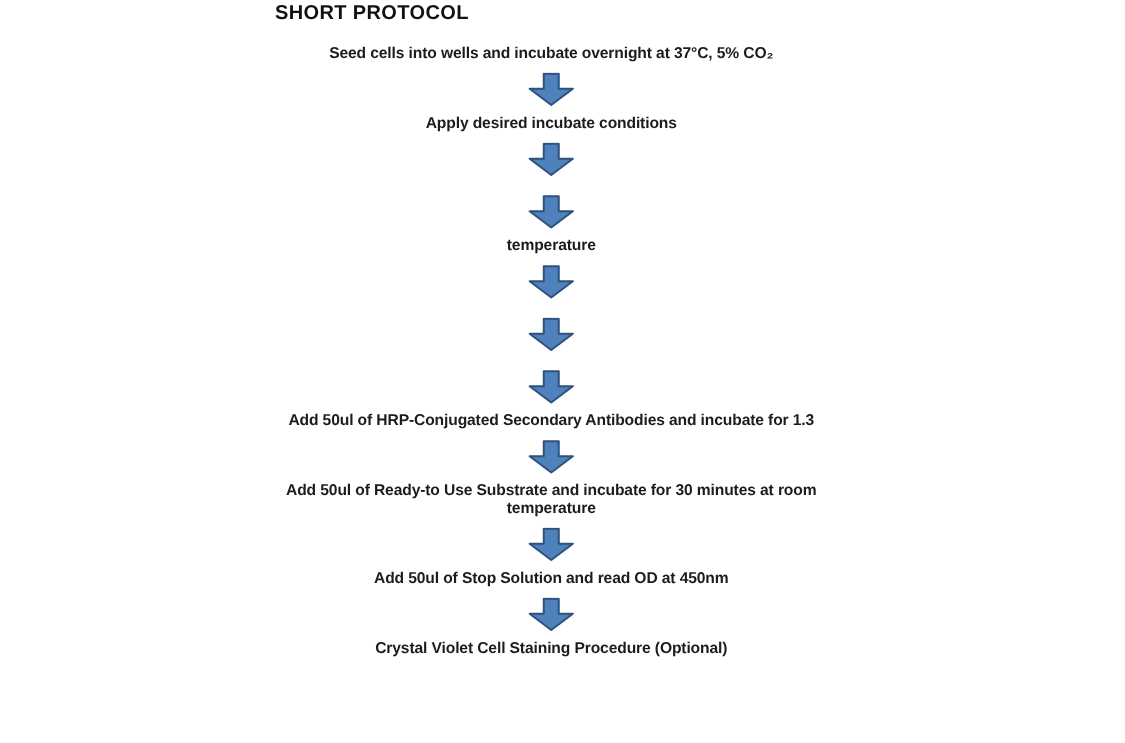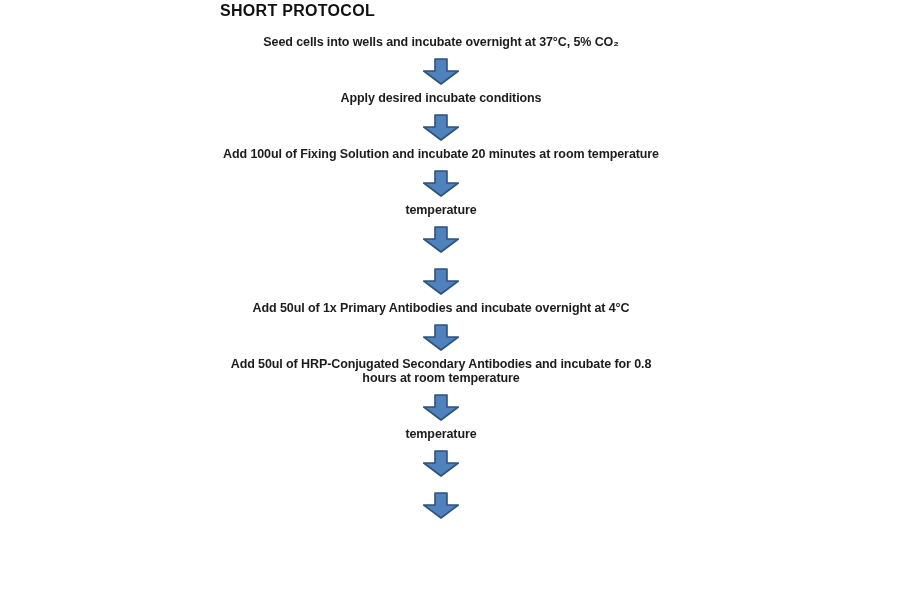--- a/index.html
+++ b/index.html
@@ -62,50 +62,50 @@
     </div>
     <svg width="38" height="27" viewBox="0 0 38 27" class="down-arrow">
       <path d="M13,1 L25,1 L25,13 L36.3,13 L19,26 L1.7,13 L13,13 Z" fill="#4f81bd" stroke="#2e527c" stroke-width="1.6" stroke-linejoin="round"></path>
     </svg>
     <div class="step-text">
       <span class="step-line">Apply desired incubate conditions</span>
     </div>
     <svg width="38" height="27" viewBox="0 0 38 27" class="down-arrow">
       <path d="M13,1 L25,1 L25,13 L36.3,13 L19,26 L1.7,13 L13,13 Z" fill="#4f81bd" stroke="#2e527c" stroke-width="1.6" stroke-linejoin="round"></path>
     </svg>
-    <div class="step-text">
-      <span class="step-line">Add 100ul of Fixing Solution and incubate 20 minutes at room temperature</span>
-    </div>
     <svg width="38" height="27" viewBox="0 0 38 27" class="down-arrow">
       <path d="M13,1 L25,1 L25,13 L36.3,13 L19,26 L1.7,13 L13,13 Z" fill="#4f81bd" stroke="#2e527c" stroke-width="1.6" stroke-linejoin="round"></path>
     </svg>
     <div class="step-text">
       <span class="step-line">temperature</span>
     </div>
     <svg width="38" height="27" viewBox="0 0 38 27" class="down-arrow">
       <path d="M13,1 L25,1 L25,13 L36.3,13 L19,26 L1.7,13 L13,13 Z" fill="#4f81bd" stroke="#2e527c" stroke-width="1.6" stroke-linejoin="round"></path>
     </svg>
     <svg width="38" height="27" viewBox="0 0 38 27" class="down-arrow">
       <path d="M13,1 L25,1 L25,13 L36.3,13 L19,26 L1.7,13 L13,13 Z" fill="#4f81bd" stroke="#2e527c" stroke-width="1.6" stroke-linejoin="round"></path>
     </svg>
+    <svg width="38" height="27" viewBox="0 0 38 27" class="down-arrow">
+      <path d="M13,1 L25,1 L25,13 L36.3,13 L19,26 L1.7,13 L13,13 Z" fill="#4f81bd" stroke="#2e527c" stroke-width="1.6" stroke-linejoin="round"></path>
+    </svg>
     <div class="step-text">
-      <span class="step-line">Add 50ul of 1x Primary Antibodies and incubate overnight at 4°C</span>
+      <span class="step-line">Add 50ul of HRP-Conjugated Secondary Antibodies and incubate for 1.3</span>
     </div>
     <svg width="38" height="27" viewBox="0 0 38 27" class="down-arrow">
       <path d="M13,1 L25,1 L25,13 L36.3,13 L19,26 L1.7,13 L13,13 Z" fill="#4f81bd" stroke="#2e527c" stroke-width="1.6" stroke-linejoin="round"></path>
     </svg>
     <div class="step-text">
-      <span class="step-line">Add 50ul of HRP-Conjugated Secondary Antibodies and incubate for 0.8</span>
-      <span class="step-line">hours at room temperature</span>
+      <span class="step-line">Add 50ul of Ready-to Use Substrate and incubate for 30 minutes at room</span>
+      <span class="step-line">temperature</span>
     </div>
     <svg width="38" height="27" viewBox="0 0 38 27" class="down-arrow">
       <path d="M13,1 L25,1 L25,13 L36.3,13 L19,26 L1.7,13 L13,13 Z" fill="#4f81bd" stroke="#2e527c" stroke-width="1.6" stroke-linejoin="round"></path>
     </svg>
     <div class="step-text">
-      <span class="step-line">temperature</span>
+      <span class="step-line">Add 50ul of Stop Solution and read OD at 450nm</span>
     </div>
     <svg width="38" height="27" viewBox="0 0 38 27" class="down-arrow">
       <path d="M13,1 L25,1 L25,13 L36.3,13 L19,26 L1.7,13 L13,13 Z" fill="#4f81bd" stroke="#2e527c" stroke-width="1.6" stroke-linejoin="round"></path>
     </svg>
-    <svg width="38" height="27" viewBox="0 0 38 27" class="down-arrow">
-      <path d="M13,1 L25,1 L25,13 L36.3,13 L19,26 L1.7,13 L13,13 Z" fill="#4f81bd" stroke="#2e527c" stroke-width="1.6" stroke-linejoin="round"></path>
-    </svg>
+    <div class="step-text">
+      <span class="step-line">Crystal Violet Cell Staining Procedure (Optional)</span>
+    </div>
   </div>
 
 </body></html>

